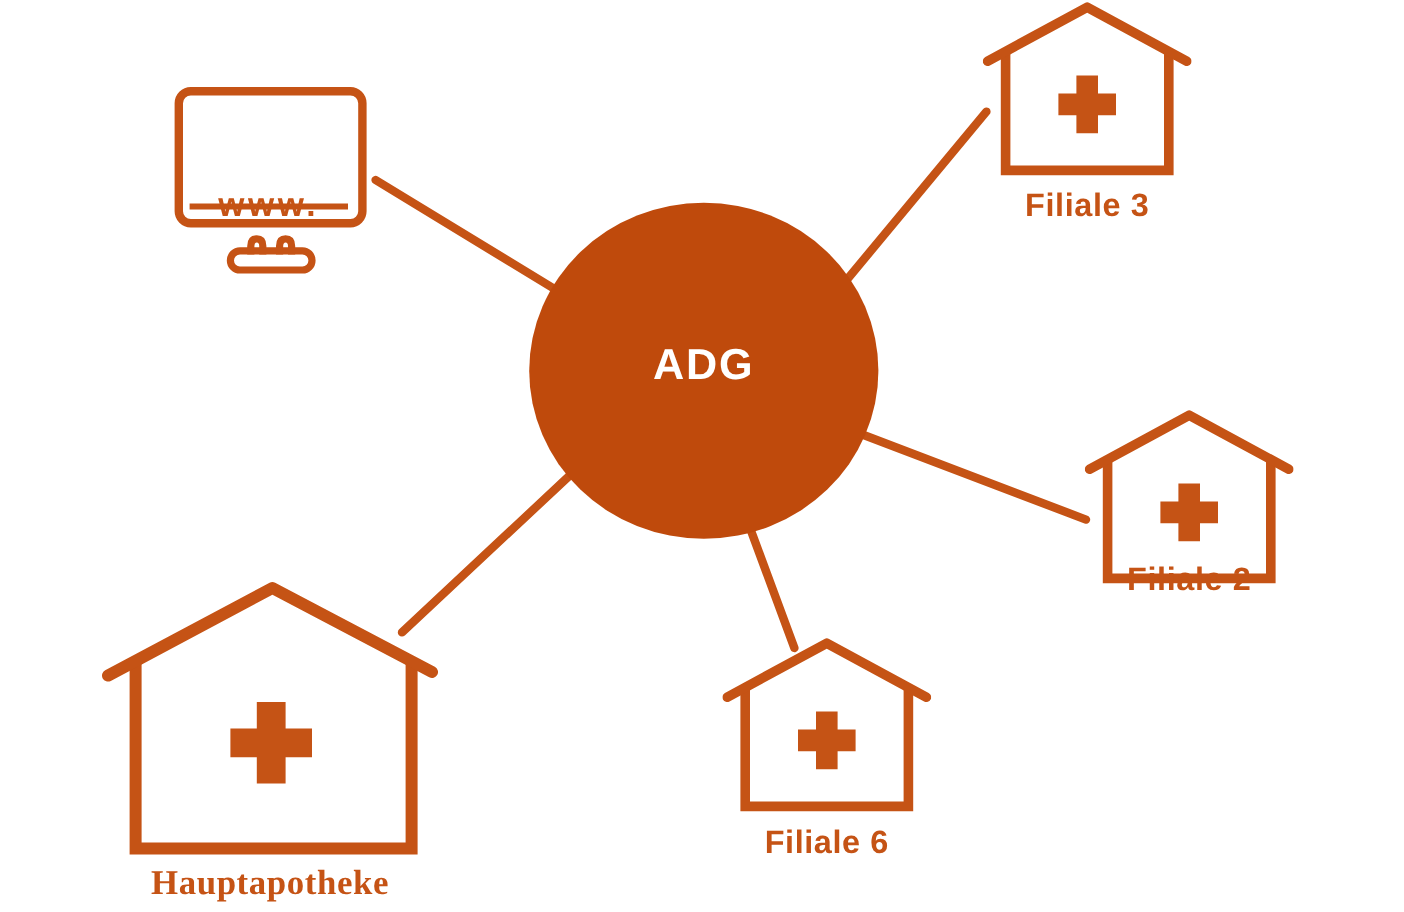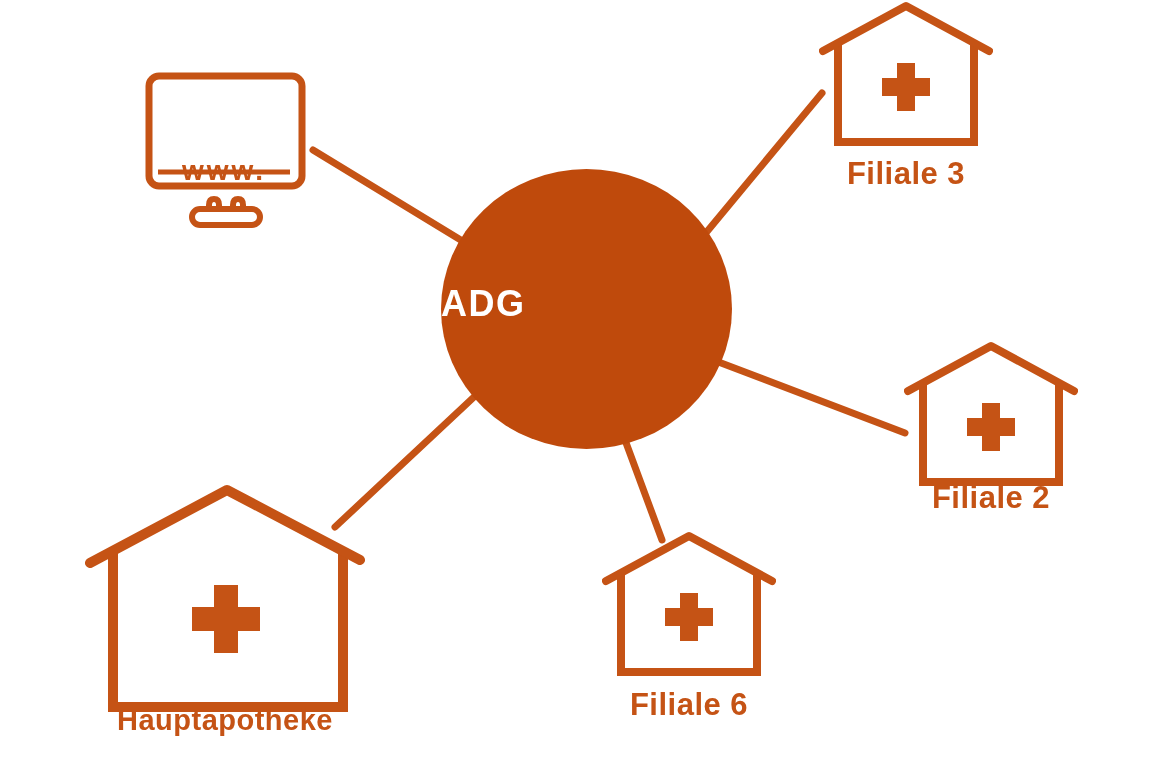--- a/index.html
+++ b/index.html
@@ -20,36 +20,36 @@
   .node{position:absolute;z-index:2;}
   .node svg{display:block;}
   .outline{fill:none;stroke:var(--accent-stroke);}
   .roof{stroke-linecap:round;stroke-linejoin:round;}
   .walls{stroke-linejoin:miter;}
   .cross{fill:var(--accent-stroke);stroke:none;}
 
   .node-label{
     position:absolute;z-index:2;
     color:var(--accent-stroke);
-    font-weight:bold;font-size:31px;letter-spacing:0.5px;
+    font-weight:bold;font-size:27px;letter-spacing:0.5px;
     text-align:center;white-space:nowrap;
   }
   .label-large{font-size:29px;}
   .label-internet{font-size:28px;letter-spacing:1px;}
 
   .screen-text{
     position:absolute;left:0;right:7px;top:50px;
     text-align:center;color:var(--accent-stroke);
     font-weight:bold;font-size:28px;letter-spacing:3px;margin-top:33px;
   }
 
   .hub{
     position:absolute;left:441px;top:169px;width:291px;height:280px;
     background:var(--accent-fill);border-radius:50%;z-index:3;
-    display:flex;flex-direction:row;align-items:center;justify-content:flex-start;
+    display:flex;flex-direction:column;align-items:center;justify-content:center;
     color:var(--text-on-accent);text-align:center;
     padding-bottom:10px;
   }
   .hub-title{font-weight:bold;font-size:36px;line-height:46px;letter-spacing:1.5px;}
   .hub-subtitle{font-weight:normal;font-size:30px;line-height:37px;
     display:inline-block;transform:scaleX(0.82);transform-origin:center;white-space:nowrap;}
 </style>
 </head>
 <body>
 
@@ -87,33 +87,33 @@
   </div>
   <div class="node-label" style="left:819px;top:156px;width:174px;">Filiale 3</div>
 
   <div class="node" style="left:904px;top:341px;">
     <svg width="174" height="146" viewBox="0 0 174 146">
       <path class="outline walls" stroke-width="8" d="M19,44 V141 H155 V44"></path>
       <path class="outline roof" stroke-width="8" d="M4,50 L87,5 L170,50"></path>
       <path class="cross" d="M78,62 H96 V77 H111 V95 H96 V110 H78 V95 H63 V77 H78 Z"></path>
     </svg>
   </div>
-  <div class="node-label" style="left:904px;top:480px;width:174px;">Filiale 2</div>
+  <div class="node-label" style="left:904px;top:468px;width:174px;">Filiale 2</div>
 
   <div class="node" style="left:602px;top:531px;">
     <svg width="174" height="146" viewBox="0 0 174 146">
       <path class="outline walls" stroke-width="8" d="M19,44 V141 H155 V44"></path>
       <path class="outline roof" stroke-width="8" d="M4,50 L87,5 L170,50"></path>
       <path class="cross" d="M78,62 H96 V77 H111 V95 H96 V110 H78 V95 H63 V77 H78 Z"></path>
     </svg>
   </div>
   <div class="node-label" style="left:602px;top:687px;width:174px;">Filiale 6</div>
 
   <div class="node" style="left:85px;top:483px;">
     <svg width="280" height="230" viewBox="0 0 280 230">
       <path class="outline walls" stroke-width="10" d="M28,66 V224 H258 V66"></path>
       <path class="outline roof" stroke-width="10" d="M5,80 L142,7 L275,77"></path>
       <path class="cross" d="M129,102 H153 V124 H175 V148 H153 V170 H129 V148 H107 V124 H129 Z"></path>
     </svg>
   </div>
-  <div class="node-label label-large" style="left:85px;top:704px;width:280px;">Hauptapotheke</div>
+  <div class="node-label label-large" style="left:85px;top:720px;width:280px;font-family:Liberation Serif, serif;">Hauptapotheke</div>
 
 </div>
 
 </body></html>

